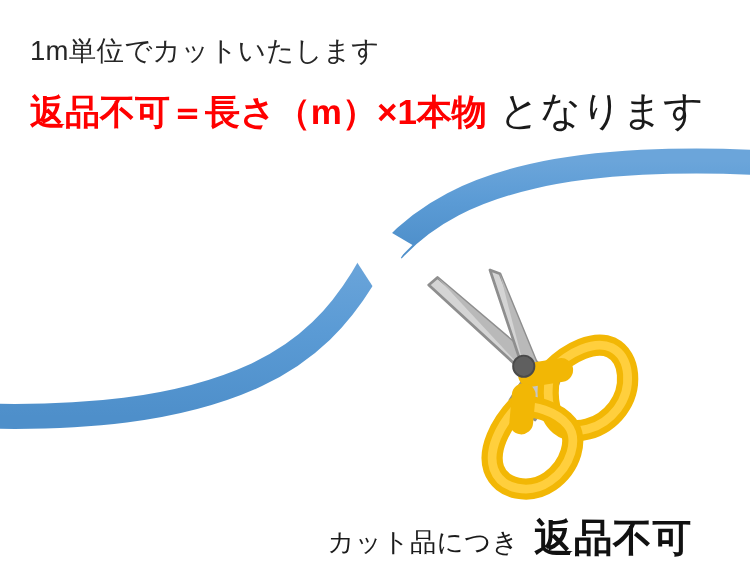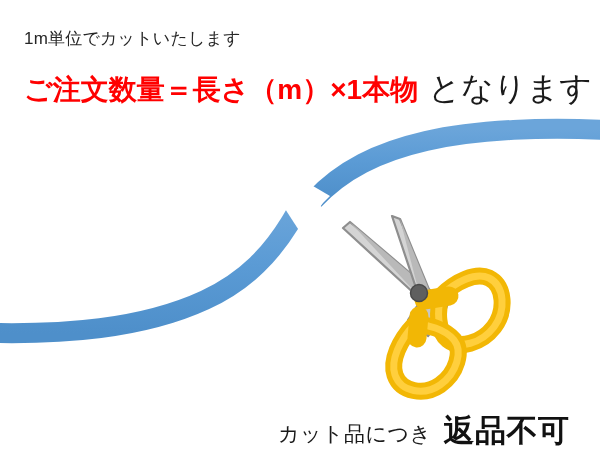--- a/index.html
+++ b/index.html
@@ -29,21 +29,21 @@
   .txt {
     position: absolute;
     white-space: nowrap;
     color: #1a1a1a;
     line-height: 1;
   }
 
   #line-cut-unit {
     left: 24px;
     top: 30px;
-    font-size: 17px;
+    font-size: 22px;
     letter-spacing: 0.2px;
     color: #262626;
   }
 
   #line-order-formula {
     left: 24px;
     top: 72px;
     font-size: 28px;
     font-weight: bold;
     letter-spacing: 0px;
@@ -52,21 +52,21 @@
     color: #ff0000;
   }
   #line-order-formula .tail {
     color: #1a1a1a;
     font-weight: normal;
     font-size: 32px;
     margin-left: 10px;
   }
 
   #line-no-return {
-    left: 278px;
+    left: 262px;
     top: 415px;
     font-size: 0;
     text-align: right;
   }
   #line-no-return .small {
     font-size: 21px;
     color: #1a1a1a;
     letter-spacing: 0.5px;
   }
   #line-no-return .big {
@@ -171,20 +171,20 @@
     </g>
 
     <g>
       <circle cx="419" cy="293" r="8.5" fill="#5f5f5f" stroke="#4a4a4a" stroke-width="1.5"></circle>
     </g>
   </svg>
 
   <div class="txt" id="line-cut-unit">1m単位でカットいたします</div>
 
   <div class="txt" id="line-order-formula">
-    <span class="red">ご注文数量＝長さ（m）×1本物</span><span class="tail">となります</span>
+    <span class="red">返品不可＝長さ（m）×1本物</span><span class="tail">となります</span>
   </div>
 
   <div class="txt" id="line-no-return">
     <span class="small">カット品につき</span><span class="big">返品不可</span>
   </div>
 
 </div>
 
 </body></html>

